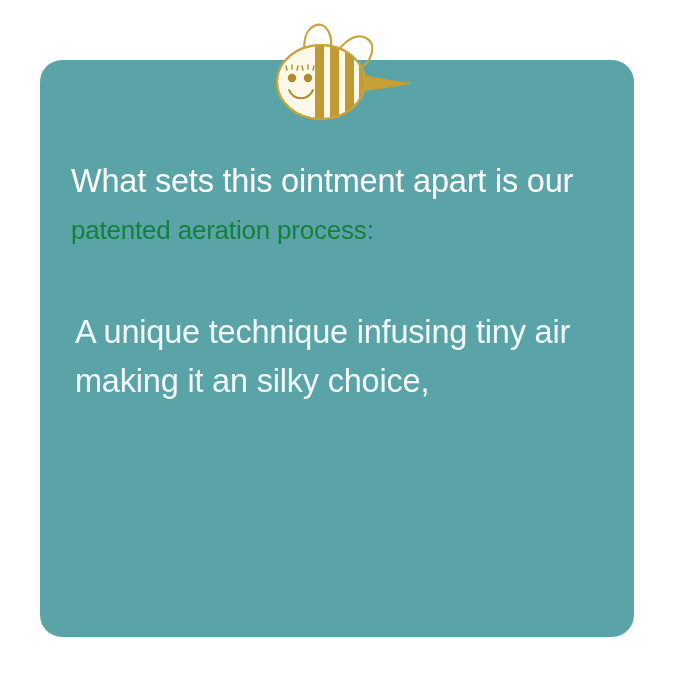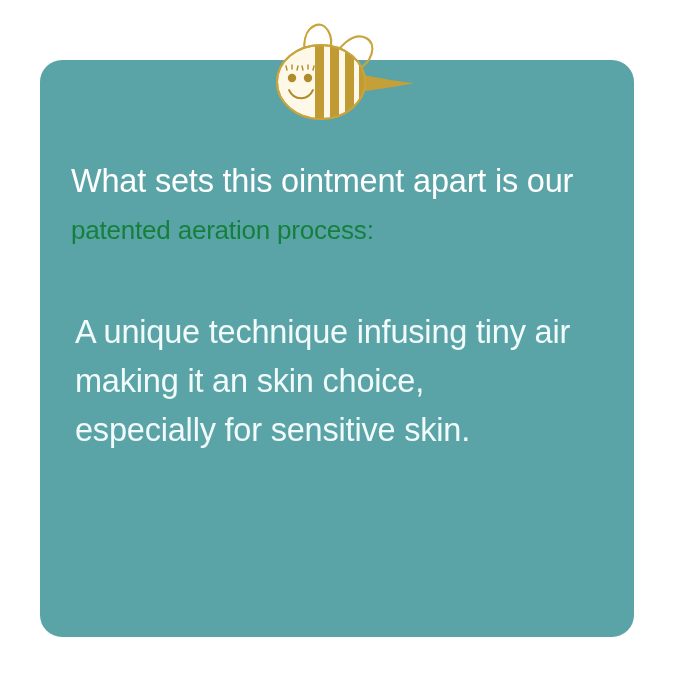--- a/index.html
+++ b/index.html
@@ -137,18 +137,17 @@
       <path d="M31 74 C 36 85, 50 85, 55 74" fill="none" stroke="#b08b2a" stroke-width="1.9" stroke-linecap="round"></path>
     </svg>
   </div>
 
   <div class="copy">
     <p class="headline">What sets this ointment apart is our</p>
     <p class="headline-line2"><span class="strong">patented aeration process</span><span>:</span></p>
 
     <div class="body-copy">
       <p class="body-line">A unique technique infusing tiny air</p>
-      <p class="body-line">making it an skin choice,</p>
-      <p class="body-line">especially for sensitive skin.</p>
+      <p class="body-line">making it an silky choice,</p>
     </div>
   </div>
 
 </div>
 
 </body></html>

